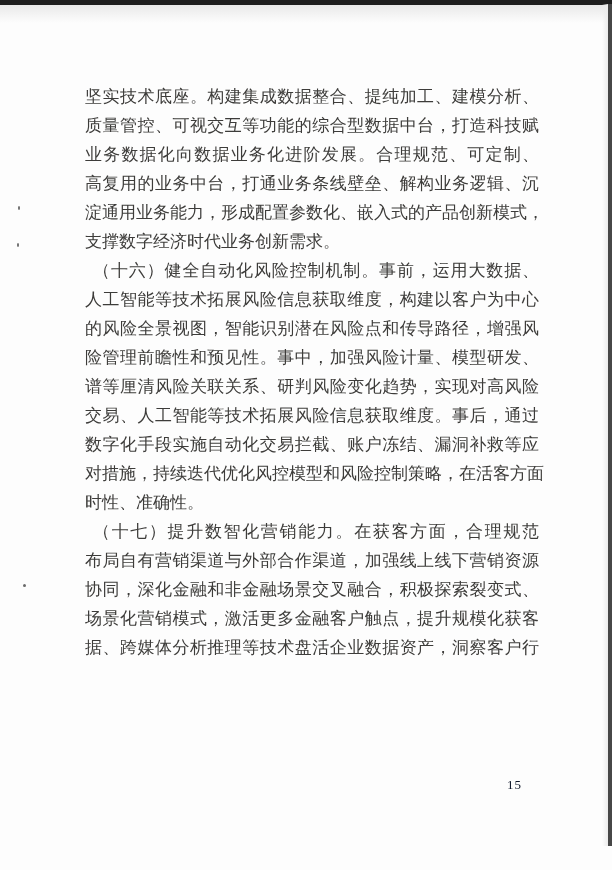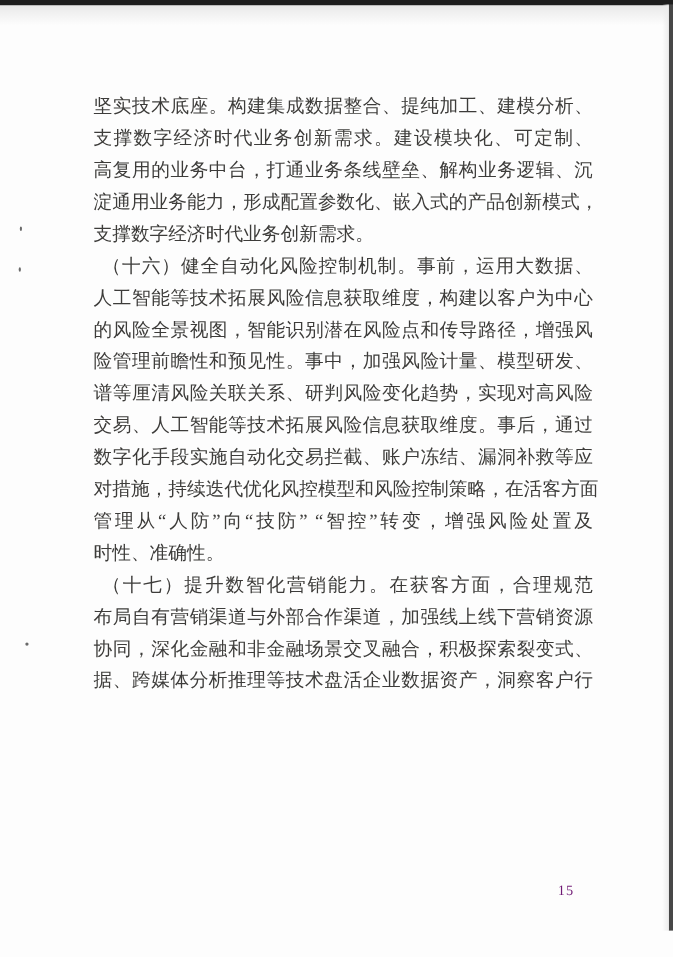--- a/index.html
+++ b/index.html
@@ -47,23 +47,23 @@
     white-space: nowrap;
   }
   .ln.short {
     text-align: center;
     text-align-last: left;
   }
   .ln.indent { text-indent: 8px; }
   .page-number {
     position: absolute;
     left: 507px;
-    top: 802px;
+    top: 777px;
     font-size: 13px;
-    color: #701a75;
+    color: #0f172a;
     letter-spacing: 1px;
   }
   
   .speck { position: absolute; background: #6a6a6a; border-radius: 50%; }
   .speck-1 { left: 18px; top: 206px; width: 2px; height: 4px; }
   .speck-2 { left: 17px; top: 243px; width: 2px; height: 4px; }
   .speck-3 { left: 23px; top: 584px; width: 3px; height: 3px; }
 </style>
 </head>
 <body>
@@ -73,34 +73,35 @@
   <div class="edge-top-fade"></div>
   <div class="edge-right"></div>
   <div class="edge-right-fade"></div>
 
   <div class="speck speck-1"></div>
   <div class="speck speck-2"></div>
   <div class="speck speck-3"></div>
 
   <div class="text-block">
     <div class="ln">坚实技术底座。构建集成数据整合、提纯加工、建模分析、</div>
-    <div class="ln">支撑数字经济时代业务创新需求。建设模块化、可定制、</div>
+    <div class="ln">质量管控、可视交互等功能的综合型数据中台，打造科技赋</div>
+    <div class="ln">业务数据化向数据业务化进阶发展。合理规范、可定制、</div>
     <div class="ln">高复用的业务中台，打通业务条线壁垒、解构业务逻辑、沉</div>
     <div class="ln">淀通用业务能力，形成配置参数化、嵌入式的产品创新模式，</div>
     <div class="ln short">支撑数字经济时代业务创新需求。</div>
     <div class="ln indent">（十六）健全自动化风险控制机制。事前，运用大数据、</div>
     <div class="ln">人工智能等技术拓展风险信息获取维度，构建以客户为中心</div>
     <div class="ln">的风险全景视图，智能识别潜在风险点和传导路径，增强风</div>
     <div class="ln">险管理前瞻性和预见性。事中，加强风险计量、模型研发、</div>
     <div class="ln">谱等厘清风险关联关系、研判风险变化趋势，实现对高风险</div>
     <div class="ln">交易、人工智能等技术拓展风险信息获取维度。事后，通过</div>
     <div class="ln">数字化手段实施自动化交易拦截、账户冻结、漏洞补救等应</div>
     <div class="ln">对措施，持续迭代优化风控模型和风险控制策略，在活客方面</div>
-    <div class="ln">管理从“人防”向“技防” “智控”转变，增强风险处置及</div>
     <div class="ln short">时性、准确性。</div>
     <div class="ln indent">（十七）提升数智化营销能力。在获客方面，合理规范</div>
     <div class="ln">布局自有营销渠道与外部合作渠道，加强线上线下营销资源</div>
     <div class="ln">协同，深化金融和非金融场景交叉融合，积极探索裂变式、</div>
+    <div class="ln">场景化营销模式，激活更多金融客户触点，提升规模化获客</div>
     <div class="ln">据、跨媒体分析推理等技术盘活企业数据资产，洞察客户行</div>
   </div>
 
   <div class="page-number">15</div>
 </div>
 
 </body></html>

